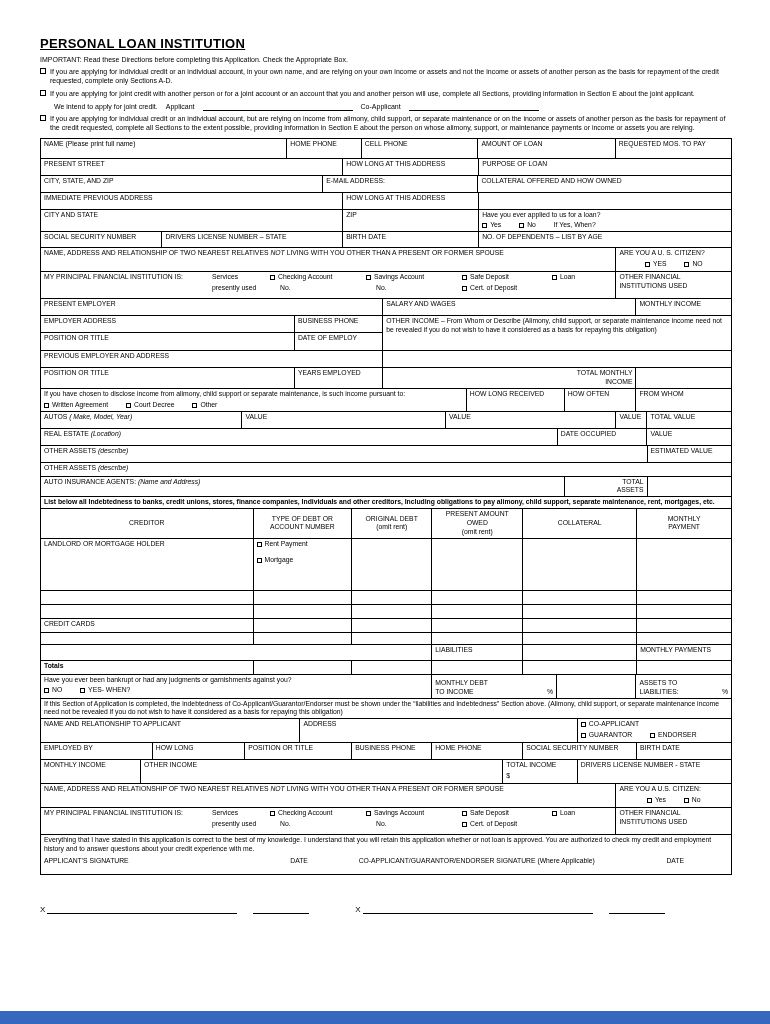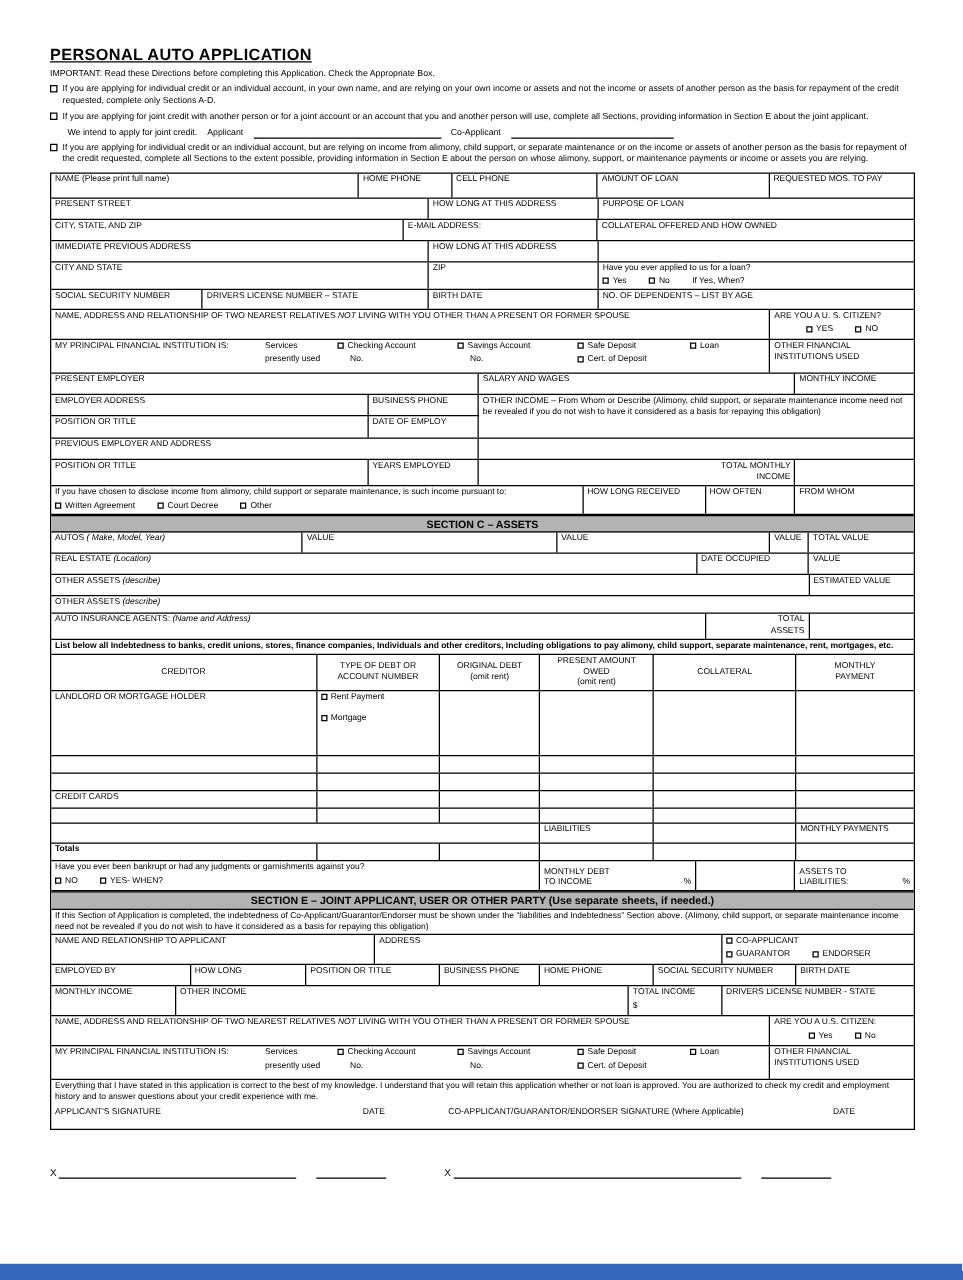--- a/index.html
+++ b/index.html
@@ -45,21 +45,21 @@
 .x{font-weight:400;margin-right:2px}
 .footer{position:absolute;left:0;bottom:0;width:770px;height:13px;background:#3668c0}
 .introrow{padding:1px 3px;font-size:6.8px;line-height:1.3;border-bottom:1px solid #000}
 </style>
 </head>
 <body>
 
 <div class="page">
 <div class="content">
 
-  <div class="title">PERSONAL AUTO APPLICATION</div>
+  <div class="title">PERSONAL LOAN INSTITUTION</div>
 
   <div class="small">
     <div class="dirp">IMPORTANT:  Read these Directions before completing this Application.  Check the Appropriate Box.</div>
     <div class="dir-row">
       <span class="cb"></span>
       <div>If you are applying for individual credit or an individual account, in your own name, and are relying on your own income or assets and not the income or assets of another person as the basis for repayment of the credit requested, complete only Sections A-D.</div>
     </div>
     <div class="dir-row">
       <span class="cb"></span>
       <div>If you are applying for joint credit with another person or for a joint account or an account that you and another person will use, complete all Sections, providing information in Section E about the joint applicant.</div>
@@ -202,21 +202,20 @@
           <span class="cbi"></span><span>Written Agreement</span><span class="gap16"></span>
           <span class="cbi"></span><span>Court Decree</span><span class="gap16"></span>
           <span class="cbi"></span><span>Other</span>
         </div>
       </div>
       <div class="c" style="width:14.2%"><span>HOW LONG RECEIVED</span></div>
       <div class="c" style="width:10.4%"><span>HOW OFTEN</span></div>
       <div class="c fl"><span>FROM WHOM</span></div>
     </div>
 
-    <div class="sh">SECTION C – ASSETS</div>
 
     <div class="row h17">
       <div class="c" style="width:29.2%"><span>AUTOS</span> <span class="it">( Make, Model, Year)</span></div>
       <div class="c" style="width:29.5%"><span>VALUE</span></div>
       <div class="c" style="width:24.7%"><span>VALUE</span></div>
       <div class="c" style="width:4.5%"><span>VALUE</span></div>
       <div class="c fl"><span>TOTAL VALUE</span></div>
     </div>
 
     <div class="row h17">
@@ -344,21 +343,20 @@
         <span style="display:inline-block;width:62px">MONTHLY DEBT TO INCOME</span>
         <span>%</span>
       </div>
       <div class="c" style="width:11.5%"></div>
       <div class="c fl" style="display:flex;justify-content:space-between;align-items:flex-end">
         <span style="display:inline-block;width:48px">ASSETS TO LIABILITIES:</span>
         <span>%</span>
       </div>
     </div>
 
-    <div class="sh">SECTION E – JOINT APPLICANT, USER OR OTHER PARTY (Use separate sheets, if needed.)</div>
 
     <div class="introrow">If this Section of Application is completed, the indebtedness of Co-Applicant/Guarantor/Endorser must be shown under the “liabilities and Indebtedness” Section above.  (Alimony, child support, or separate maintenance income need not be revealed if you do not wish to have it considered as a basis for repaying this obligation)</div>
 
     <div class="row h24">
       <div class="c" style="width:37.6%"><span>NAME AND RELATIONSHIP TO APPLICANT</span></div>
       <div class="c" style="width:40.2%"><span>ADDRESS</span></div>
       <div class="c fl">
         <div><span class="cbi"></span><span>CO-APPLICANT</span></div>
         <div class="line2">
           <span class="cbi"></span><span>GUARANTOR</span><span class="gap16"></span>

